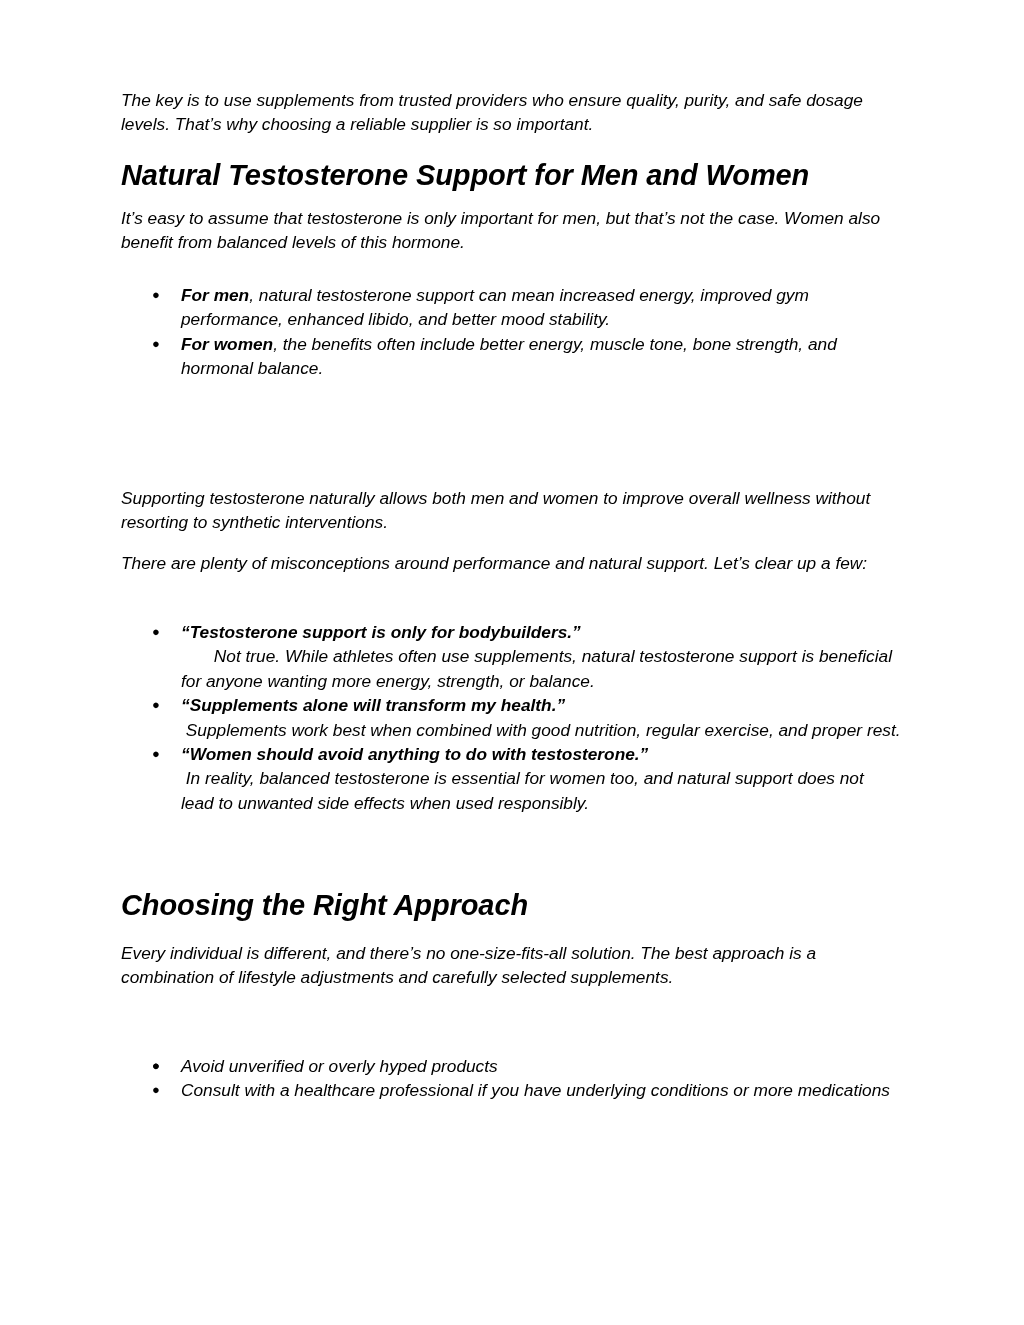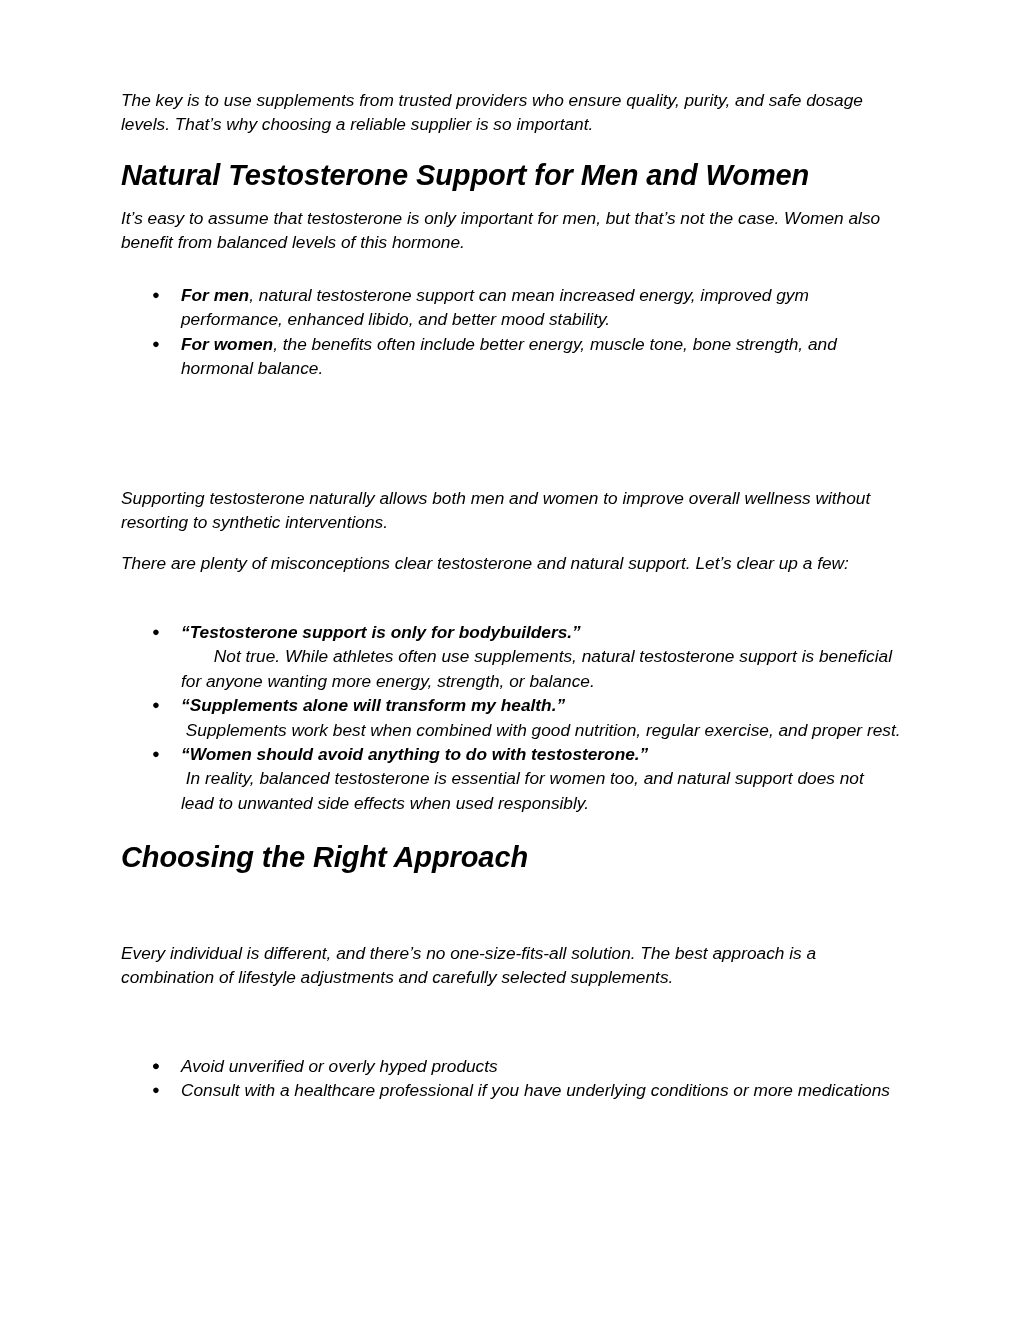--- a/index.html
+++ b/index.html
@@ -33,41 +33,41 @@
     </li>
     <li>
       <span class="bullet">●</span>
       <span class="b">For women</span><span>, the benefits often include better energy, muscle tone, bone strength, and hormonal balance.</span>
     </li>
   </ul>
 
   <p class="blk body" style="top:442px;margin-top:44px;">Supporting testosterone naturally allows both men and women to improve overall wellness without resorting to synthetic interventions.</p>
 
 
-  <p class="blk body" style="top:551px;">There are plenty of misconceptions clear testosterone and natural support. Let’s clear up a few:</p>
+  <p class="blk body" style="top:551px;">There are plenty of misconceptions around performance and natural support. Let’s clear up a few:</p>
 
   <ul class="blk list" style="top:620px;">
     <li>
       <span class="bullet">●</span>
       <span class="b sub">“Testosterone support is only for bodybuilders.”</span>
       <span style="white-space:pre-wrap;margin-left:28px;"> Not true. While athletes often use supplements, natural testosterone support is beneficial for anyone wanting more energy, strength, or balance.</span>
     </li>
     <li>
       <span class="bullet">●</span>
       <span class="b sub">“Supplements alone will transform my health.”</span>
       <span style="white-space:pre-wrap;"> Supplements work best when combined with good nutrition, regular exercise, and proper rest.</span>
     </li>
     <li>
       <span class="bullet">●</span>
       <span class="b sub">“Women should avoid anything to do with testosterone.”</span>
       <span style="white-space:pre-wrap;"> In reality, balanced testosterone is essential for women too, and natural support does not lead to unwanted side effects when used responsibly.</span>
     </li>
   </ul>
 
-  <h2 class="blk h" style="top:840px;">Choosing the Right Approach</h2>
+  <h2 class="blk h" style="top:888px;">Choosing the Right Approach</h2>
 
   <p class="blk body" style="top:941px;">Every individual is different, and there’s no one-size-fits-all solution. The best approach is a combination of lifestyle adjustments and carefully selected supplements.</p>
 
 
   <ul class="blk list" style="top:1054px;">
     <li>
       <span class="bullet">●</span>
     </li>
     <li>
       <span class="bullet">●</span>

